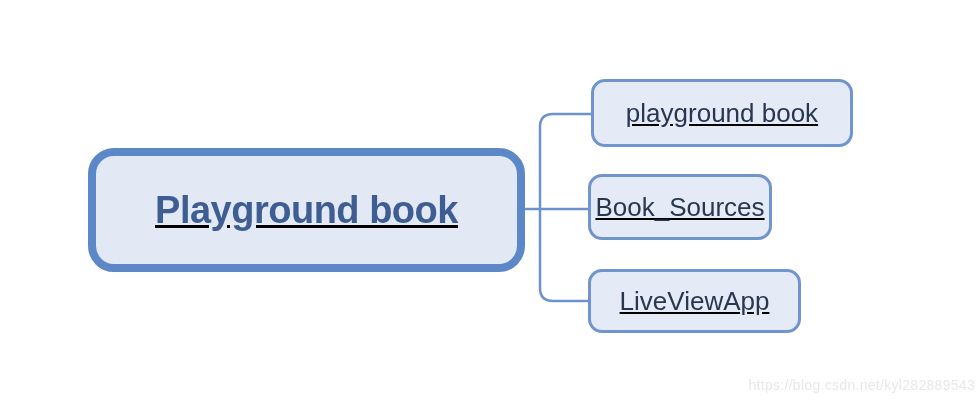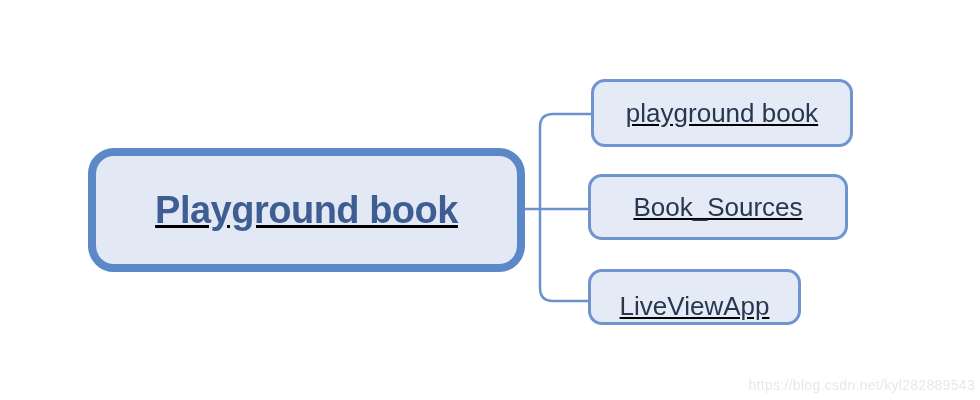--- a/index.html
+++ b/index.html
@@ -56,22 +56,22 @@
     background:var(--child-fill);
     border:3px solid var(--child-border);
     border-radius:14px;
   }
   .node-child .label{
     color:var(--child-text);
     font-size:26px;
     white-space:nowrap;
   }
   .node-child-0{left:591px;top:79px;width:262px;height:68px;}
-  .node-child-1{left:588px;top:174px;width:260px;height:66px;}
-  .node-child-2{left:588px;top:269px;width:213px;height:56px;align-items:flex-end;}
+  .node-child-1{left:588px;top:174px;width:184px;height:66px;}
+  .node-child-2{left:588px;top:269px;width:213px;height:64px;}
   .watermark{
     position:absolute;
     right:5px;bottom:7px;
     font-size:14px;
     color:var(--watermark-text);
     letter-spacing:0.3px;
     white-space:nowrap;
     user-select:none;
   }
 </style>

